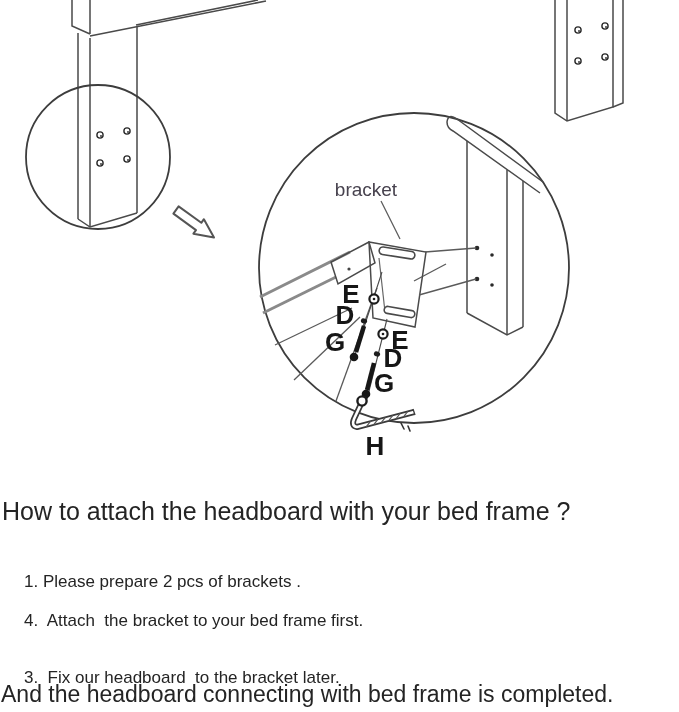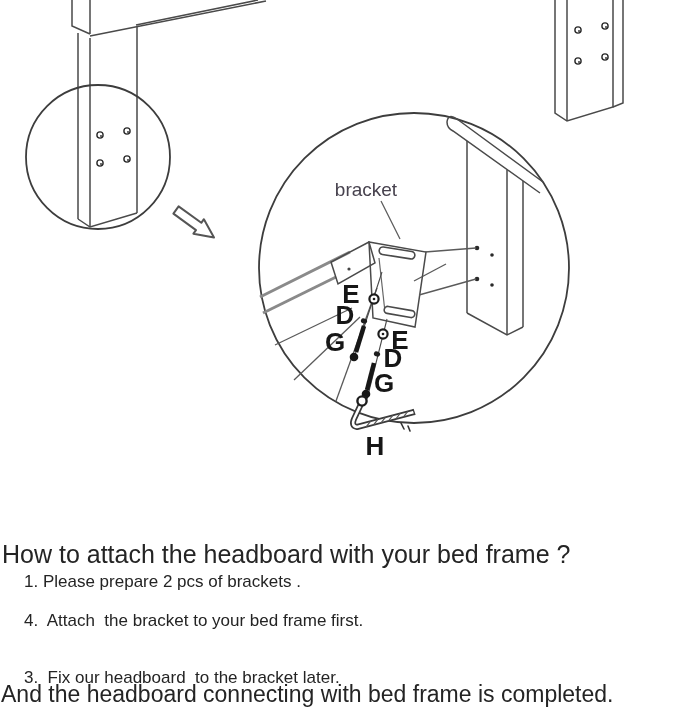--- a/index.html
+++ b/index.html
@@ -6,21 +6,21 @@
   .page{
     position:relative;
     width:679px;height:712px;
     background:#ffffff;
     font-family:"Liberation Sans", sans-serif;
     overflow:hidden;
   }
   .diagram{position:absolute;top:0;left:0;}
   .textblock{position:absolute;left:0;top:0;width:679px;}
   .heading{
-    position:absolute;left:2px;top:540px;
+    position:absolute;left:2px;top:497px;
     font-size:25px;color:#242424;white-space:pre;
   }
   .step{
     position:absolute;left:24px;
     font-size:17px;color:#242424;white-space:pre;
   }
   .step.s0{top:572px;}
   .step.s1{top:611px;}
   .step.s2{top:668px;}
   .footer-line{

